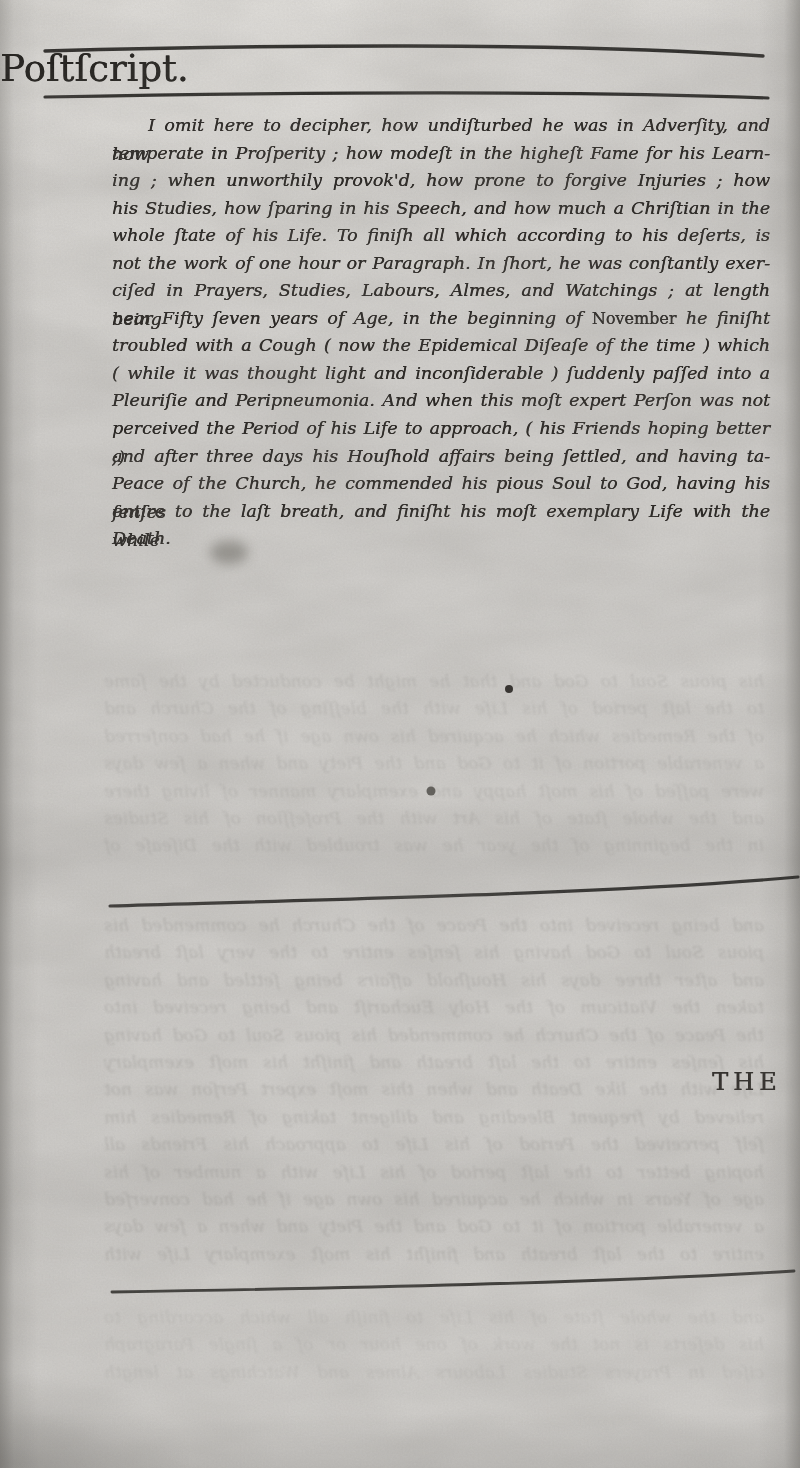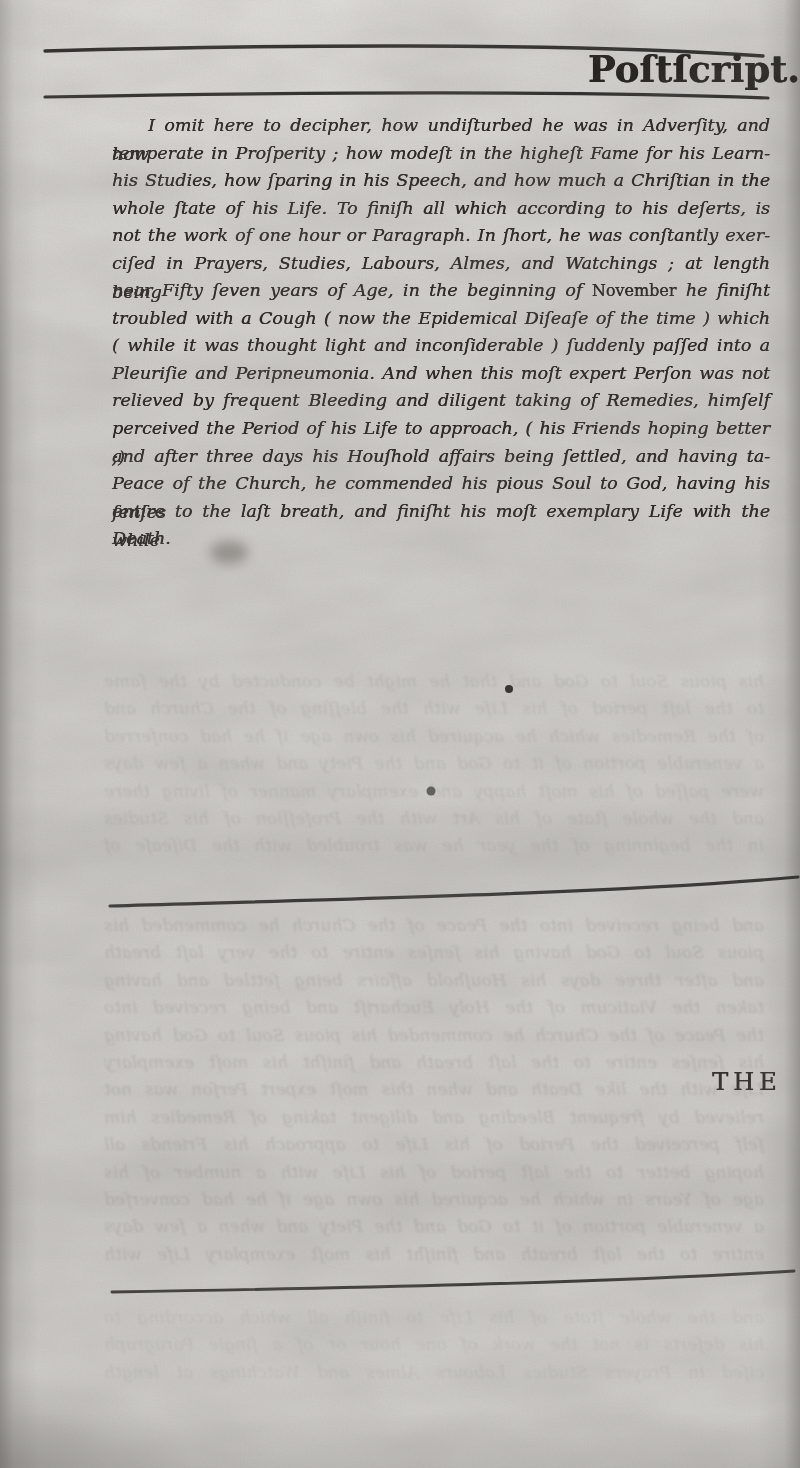--- a/index.html
+++ b/index.html
@@ -17,22 +17,22 @@
   .band { position:absolute; left:0; right:0; pointer-events:none; }
   .band1 { top:135px; height:100px; background:linear-gradient(180deg, transparent, rgba(58,56,53,0.05), transparent); }
   .band2 { top:800px; height:120px; background:linear-gradient(180deg, transparent, rgba(58,56,53,0.07), transparent); }
   .band3 { top:1120px; height:160px; background:linear-gradient(180deg, transparent, rgba(58,56,53,0.06), transparent); }
   .corner-bl { position:absolute; left:0; top:1375px; width:190px; height:93px;
     background:radial-gradient(ellipse at 8% 95%, rgba(70,68,64,0.28), rgba(0,0,0,0) 72%); pointer-events:none; }
 
   .rules { position:absolute; left:0; top:0; z-index:3; pointer-events:none; }
 
   .header {
-    position:absolute; left:0; top:47px; width:100%; text-align:right; z-index:2;
-    font-size:37px; font-weight:bold; color:#1d1b18; letter-spacing:0px;
+    position:absolute; left:0; top:47px; width:100%; text-align:left; z-index:2;
+    font-size:37px; font-weight:normal; color:#1d1b18; letter-spacing:0px;
     text-shadow:0.5px 0 0 #1d1b18;
   }
 
   .paragraph { position:absolute; left:112px; top:111px; width:658px; z-index:2;
     font-style:italic; font-size:17.5px; line-height:29px; color:#262320;
     text-shadow:0.3px 0 0 currentColor; word-spacing:1px; }
   .tline { text-align:justify; text-align-last:justify; height:27.55px; overflow:visible; }
   .tline.indent { text-indent:36px; }
   .tline.last { text-align-last:left; }
   .roman { font-style:normal; font-size:16px; }
@@ -104,29 +104,29 @@
     <circle cx="431" cy="791" r="4.5" fill="#4e4b47" opacity="0.85"></circle>
   </svg>
 
   <div class="smudge"></div>
 
   <div class="header">Poſtſcript.</div>
 
   <div class="paragraph">
       <div class="tline indent"><span>I omit here to decipher, how undiſturbed he was in Adverſity, and how</span></div>
       <div class="tline"><span>temperate in Proſperity ; how modeſt in the higheſt Fame for his Learn-</span></div>
+      <div class="tline"><span>ing ; when unworthily provok'd, how prone to forgive Injuries ; how</span></div>
       <div class="tline"><span>his Studies, how ſparing in his Speech, and how much a Chriſtian in the</span></div>
       <div class="tline"><span>whole ſtate of his Life. To finiſh all which according to his deſerts, is</span></div>
       <div class="tline"><span>not the work of one hour or Paragraph. In ſhort, he was conſtantly exer-</span></div>
       <div class="tline"><span>ciſed in Prayers, Studies, Labours, Almes, and Watchings ; at length being</span></div>
       <div class="tline"><span>near Fifty ſeven years of Age, in the beginning of </span><span class="roman">November</span><span> he finiſht</span></div>
       <div class="tline"><span>troubled with a Cough ( now the Epidemical Diſeaſe of the time ) which</span></div>
       <div class="tline"><span>( while it was thought light and inconſiderable ) ſuddenly paſſed into a</span></div>
       <div class="tline"><span>Pleuriſie and Peripneumonia. And when this moſt expert Perſon was not</span></div>
-      <div class="tline"><span>relieved by frequent Bleeding and diligent taking of Remedies, himſelf</span></div>
       <div class="tline"><span>perceived the Period of his Life to approach, ( his Friends hoping better ;)</span></div>
       <div class="tline"><span>and after three days his Houſhold affairs being ſettled, and having ta-</span></div>
       <div class="tline"><span>Peace of the Church, he commended his pious Soul to God, having his ſenſes</span></div>
       <div class="tline"><span>entire to the laſt breath, and finiſht his moſt exemplary Life with the while</span></div>
       <div class="tline last"><span>Death.</span></div>
     </div>
 
   <div class="catchword">THE</div>
 
   <svg class="tex" width="800" height="1468">

